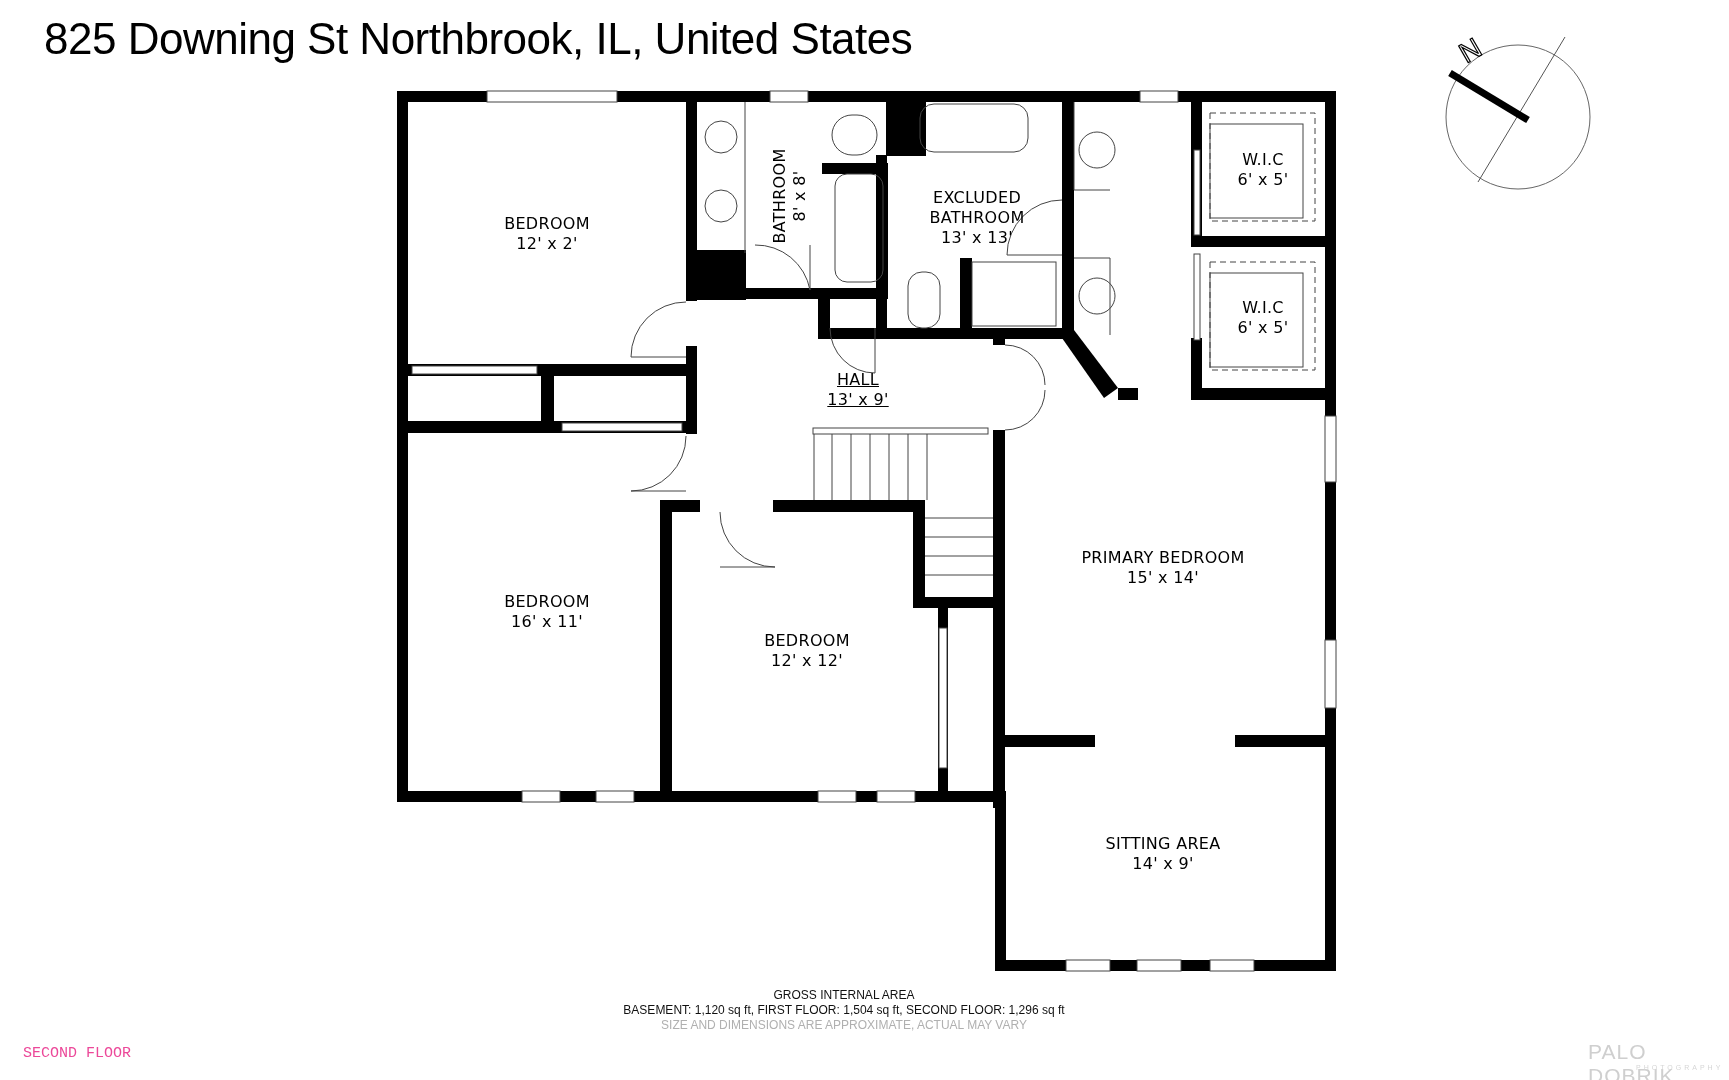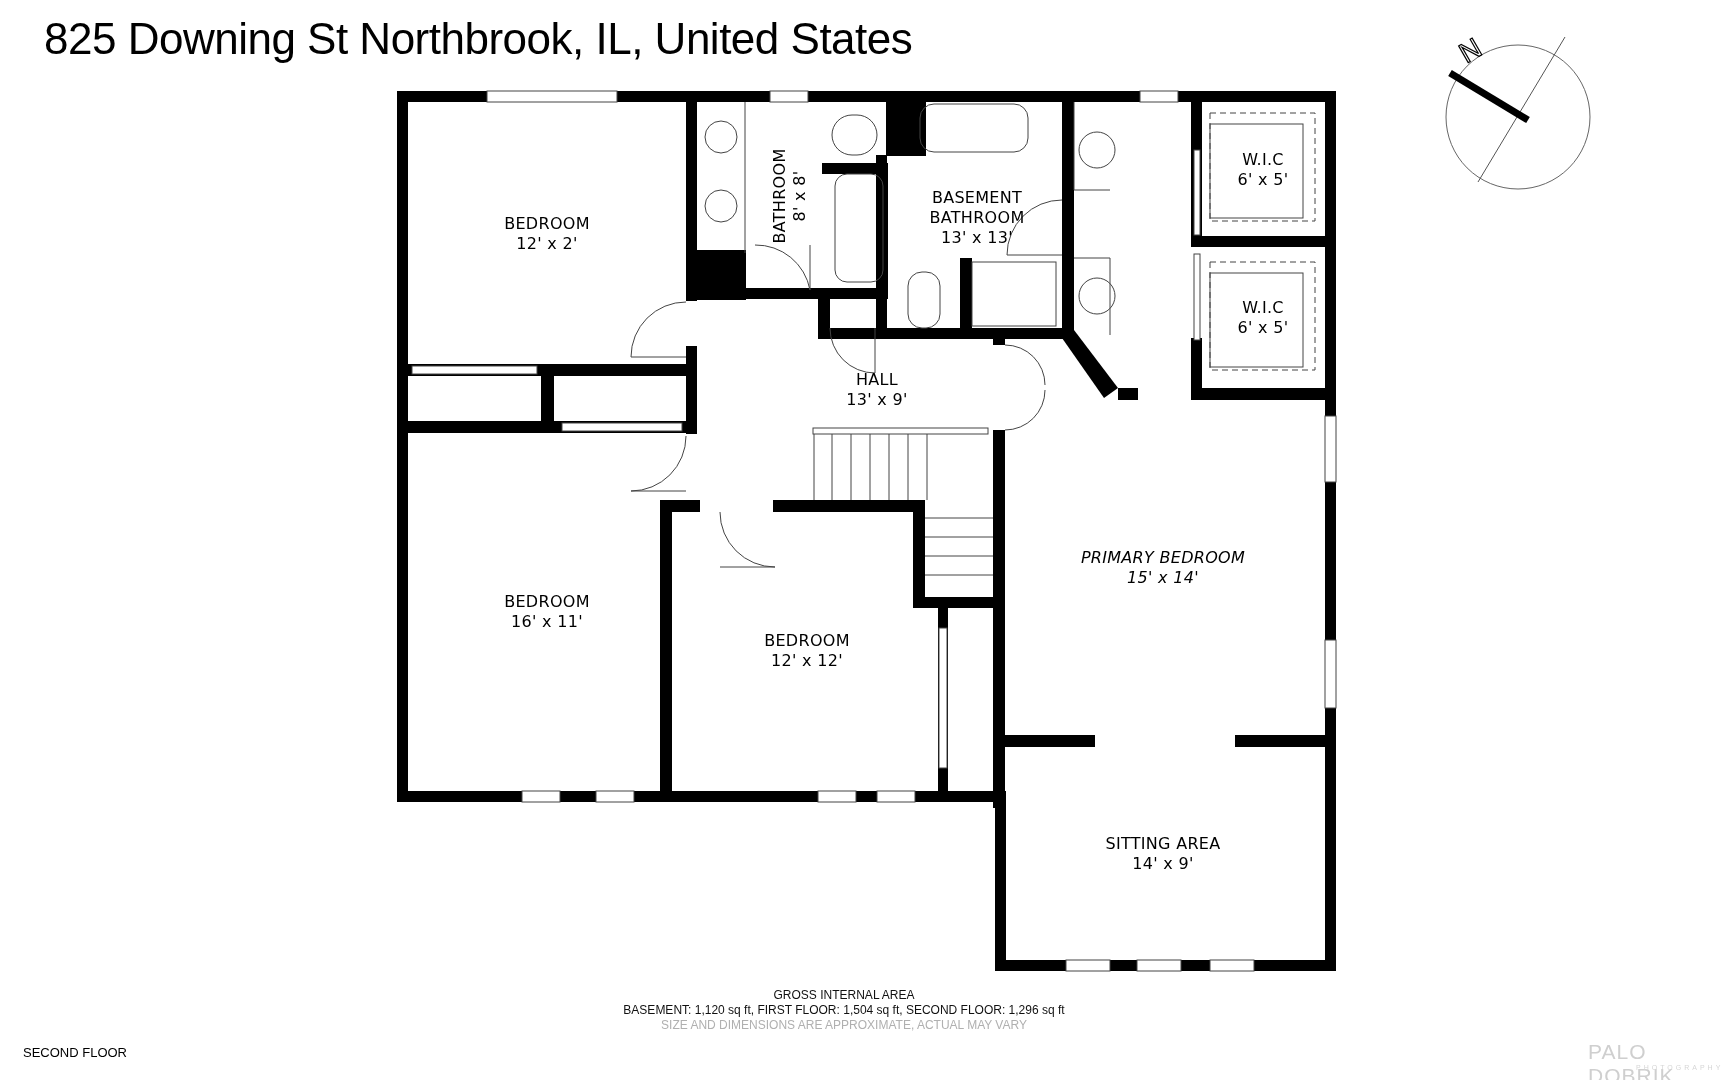--- a/index.html
+++ b/index.html
@@ -3,21 +3,21 @@
 <meta charset="utf-8">
 <style>
   html, body { margin:0; padding:0; background:#ffffff; }
   body { width:1729px; height:1080px; position:relative; overflow:hidden; font-family:"DejaVu Sans", sans-serif; color:#000; }
   .title { position:absolute; left:44px; top:14px; font-family:"Liberation Sans", sans-serif; font-size:44px; letter-spacing:-0.5px; white-space:nowrap;text-align:right; }
   .plan { position:absolute; left:0; top:0; }
   .room-label { position:absolute; text-align:center; font-size:16px; line-height:20px; letter-spacing:0.3px; white-space:nowrap; transform:translate(-50%,-50%); }
   .room-label.vertical { transform:translate(-50%,-50%) rotate(-90deg); }
   .gia { position:absolute; left:584px; top:988px; width:520px; text-align:center; font-family:"Liberation Sans", sans-serif; font-size:12px; line-height:15px; color:#111; }
   .gia .disclaimer { color:#b0b0b0; }
-  .floor-name { position:absolute; left:23px; top:1045px; font-family:Liberation Sans, sans-serif; font-size:13px; color:#000000; }
+  .floor-name { position:absolute; left:23px; top:1045px; font-family:Liberation Mono, monospace; font-size:15px; color:#ec4899; }
   .brand { position:absolute; left:1588px; top:1040px; font-family:"Liberation Sans", sans-serif; font-size:21px; color:#cfcfcf; letter-spacing:1px; }
   .brand .sub { position:absolute; left:48px; top:24px; font-size:7px; letter-spacing:3px; color:#d6d6d6; }
   .compass { position:absolute; left:1440px; top:25px; }
 </style>
 </head>
 <body>
 
 <div class="title">825 Downing St Northbrook, IL, United States</div>
 
 <svg class="compass" width="170" height="180" viewBox="0 0 170 180">
@@ -149,45 +149,45 @@
 
 <div class="room-label" style="left:547px; top:234px;">
   <div>BEDROOM</div>
   <div>12' x 2'</div>
 </div>
 <div class="room-label vertical" style="left:790px; top:196px;">
   <div>BATHROOM</div>
   <div>8' x 8'</div>
 </div>
 <div class="room-label" style="left:977px; top:218px;">
-  <div>BASEMENT</div>
+  <div>EXCLUDED</div>
   <div>BATHROOM</div>
   <div>13' x 13'</div>
 </div>
 <div class="room-label" style="left:1263px; top:170px;">
   <div>W.I.C</div>
   <div>6' x 5'</div>
 </div>
 <div class="room-label" style="left:1263px; top:318px;">
   <div>W.I.C</div>
   <div>6' x 5'</div>
 </div>
-<div class="room-label" style="left:877px; top:390px;">
+<div class="room-label" style="left:858px; top:390px;text-decoration:underline;">
   <div>HALL</div>
   <div>13' x 9'</div>
 </div>
 <div class="room-label" style="left:547px; top:612px;">
   <div>BEDROOM</div>
   <div>16' x 11'</div>
 </div>
 <div class="room-label" style="left:807px; top:651px;">
   <div>BEDROOM</div>
   <div>12' x 12'</div>
 </div>
-<div class="room-label" style="left:1163px; top:568px;font-style:italic;">
+<div class="room-label" style="left:1163px; top:568px;">
   <div>PRIMARY BEDROOM</div>
   <div>15' x 14'</div>
 </div>
 <div class="room-label" style="left:1163px; top:854px;">
   <div>SITTING AREA</div>
   <div>14' x 9'</div>
 </div>
 
 <div class="gia">
   <div>GROSS INTERNAL AREA</div>

